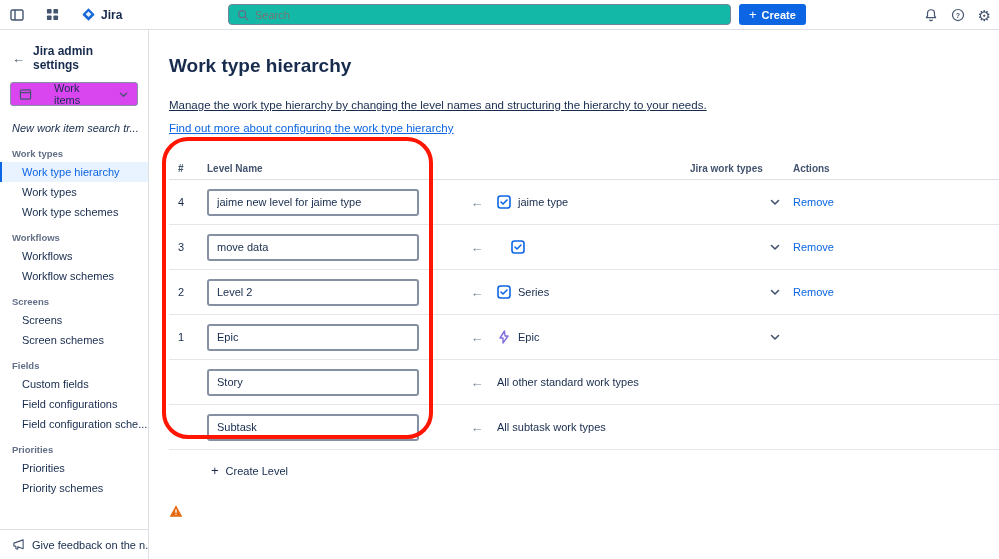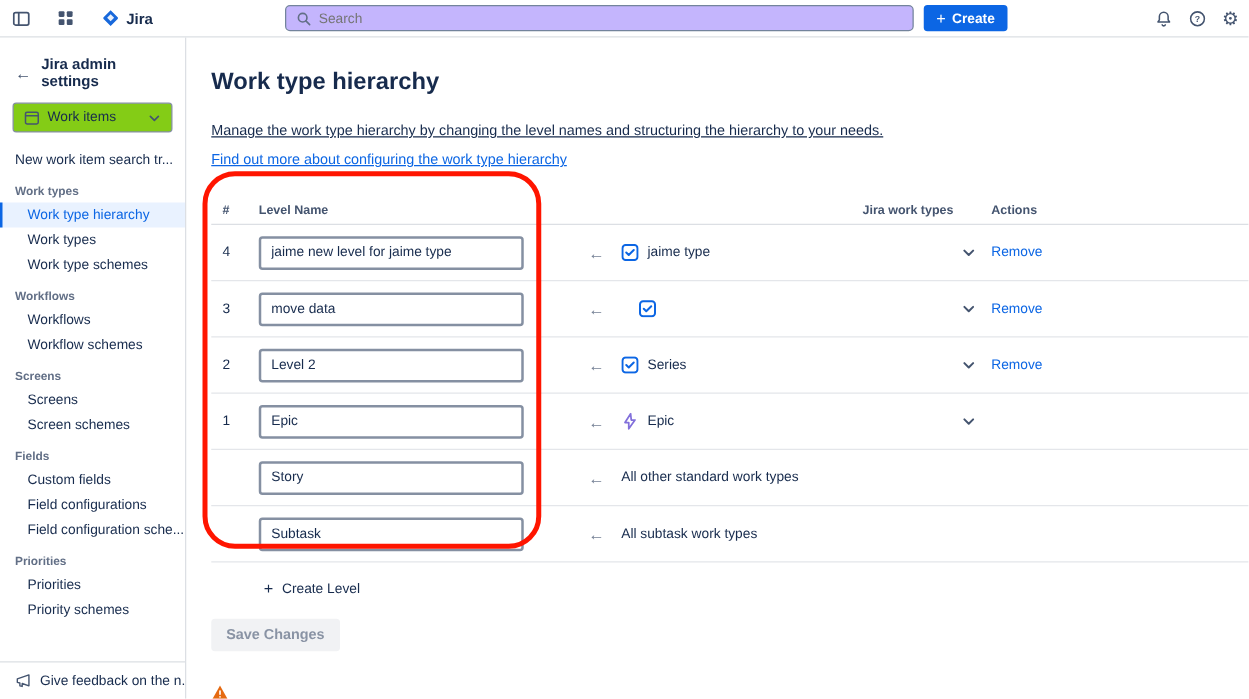--- a/index.html
+++ b/index.html
@@ -4,37 +4,37 @@
 <style>
   * { margin:0; padding:0; box-sizing:border-box; }
   html,body { width:999px; height:559px; overflow:hidden; }
   body { font-family:"Liberation Sans", sans-serif; color:#172B4D; background:#fff; font-size:11px; }
 
   
   .topbar { position:relative; height:30px; border-bottom:1px solid #DCDFE4; display:flex; align-items:center; padding:0 10px; }
   .tb-left { display:flex; align-items:center; gap:22px; }
   .logo-group { display:flex; align-items:center; gap:5px; font-weight:700; font-size:12px; cursor:pointer; }
   .tb-center { position:absolute; left:228px; top:4px; display:flex; align-items:center; gap:8px; }
-  .search-box { width:503px; height:21px; border:1px solid #73849C; border-radius:4px; display:flex; align-items:center; gap:6px; padding:0 8px; background:#c4b5fd; }
+  .search-box { width:503px; height:21px; border:1px solid #73849C; border-radius:4px; display:flex; align-items:center; gap:6px; padding:0 8px; background:#14b8a6; }
   .search-box input { border:none; outline:none; flex:1; font-size:11px; font-family:inherit; color:#172B4D; background:transparent; }
   .create-btn { height:21px; background:#0C66E4; color:#fff; border:none; border-radius:3px; font-size:11px; font-weight:600; display:flex; align-items:center; gap:5px; padding:0 10px; cursor:pointer; font-family:inherit; }
   .create-btn .plus { font-size:13px; font-weight:400; line-height:1; }
   .tb-right { position:absolute; right:8px; top:0; height:30px; display:flex; align-items:center; gap:13px; }
   .tb-icon { display:flex; align-items:center; cursor:pointer; color:#44546F; }
   .gear-glyph { font-size:15px; line-height:1; color:#44546F; }
 
   
   .layout { display:flex; height:529px; }
 
   
   .sidebar { width:149px; border-right:1px solid #DCDFE4; display:flex; flex-direction:column; padding-top:6px; flex-shrink:0; }
   .sb-back { display:flex; align-items:center; gap:8px; font-size:12px; font-weight:700; padding:8px 12px 6px; cursor:pointer; }
   .sb-back .arrow { font-size:13px; color:#44546F; }
   .sb-label { font-size:9.5px; font-weight:600; color:#626F86; padding:4px 12px 2px; }
-  .sb-select { margin:4px 10px 8px; border:1px solid #8590A2; border-radius:3px; height:24px; display:flex; align-items:center; gap:6px; padding:0 8px; font-size:11px; cursor:pointer; background:#84cc16; }
+  .sb-select { margin:4px 10px 8px; border:1px solid #8590A2; border-radius:3px; height:24px; display:flex; align-items:center; gap:22px; padding:0 8px; font-size:11px; cursor:pointer; background:#d946ef; }
   .sb-select .sel-chev { margin-left:auto; display:flex; }
   .sb-item { font-size:11px; padding:4px 12px; white-space:nowrap; overflow:hidden; cursor:pointer; color:#172B4D; }
   .sb-item.indent { padding-left:22px; }
   .sb-item.selected { background:#E9F2FF; color:#0C66E4; font-weight:500; border-left:2px solid #0C66E4; padding-left:20px; }
   .sb-section-title { font-size:9.5px; font-weight:600; color:#626F86; padding:10px 12px 3px; }
   .sb-feedback { margin-top:auto; border-top:1px solid #DCDFE4; padding:8px 12px; display:flex; gap:7px; align-items:center; font-size:11px; white-space:nowrap; overflow:hidden; cursor:pointer; }
 
   
   .main { flex:1; position:relative; padding:16px 0 0 20px; overflow:hidden; }
   .page-title { font-size:19px; font-weight:700; margin:9px 0 22px; color:#172B4D; }
@@ -143,21 +143,21 @@
           </svg>
       </span>
       <span>Work items</span>
       <span class="sel-chev">
         <svg width="11" height="11" viewBox="0 0 12 12">
             <path d="M2.5 4.5 L6 8 L9.5 4.5" fill="none" stroke="#44546F" stroke-width="1.5" stroke-linecap="round" stroke-linejoin="round"></path>
           </svg>
       </span>
     </div>
 
-    <div class="sb-item" style="margin-top:4px;">New work item search tr...</div>
+    <div class="sb-item" style="margin-top:4px;font-style:italic;">New work item search tr...</div>
 
     <div class="sb-section-title">Work types</div>
     <div class="sb-item indent selected">Work type hierarchy</div>
     <div class="sb-item indent">Work types</div>
     <div class="sb-item indent">Work type schemes</div>
 
     <div class="sb-section-title">Workflows</div>
     <div class="sb-item indent">Workflows</div>
     <div class="sb-item indent">Workflow schemes</div>
 
@@ -304,21 +304,20 @@
       </div>
     </div>
 
     <div class="red-ring"></div>
 
     <button class="create-level">
       <span class="plus">+</span>
       <span>Create Level</span>
     </button>
 
-    <button class="save-btn" disabled="">Save Changes</button>
 
     <div class="warning">
       <span>
         <svg width="14" height="14" viewBox="0 0 16 16">
             <path d="M8 1.5 L15.2 14.5 H0.8 Z" fill="#E56910"></path>
             <rect x="7.25" y="6" width="1.5" height="4.2" rx="0.7" fill="#fff"></rect>
             <rect x="7.25" y="11.2" width="1.5" height="1.5" rx="0.7" fill="#fff"></rect>
           </svg>
       </span>
     </div>

